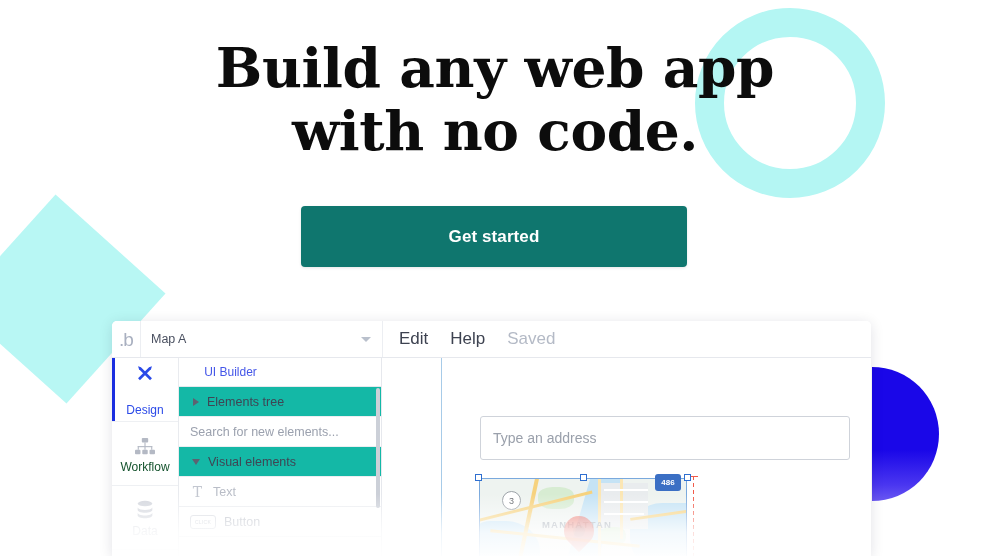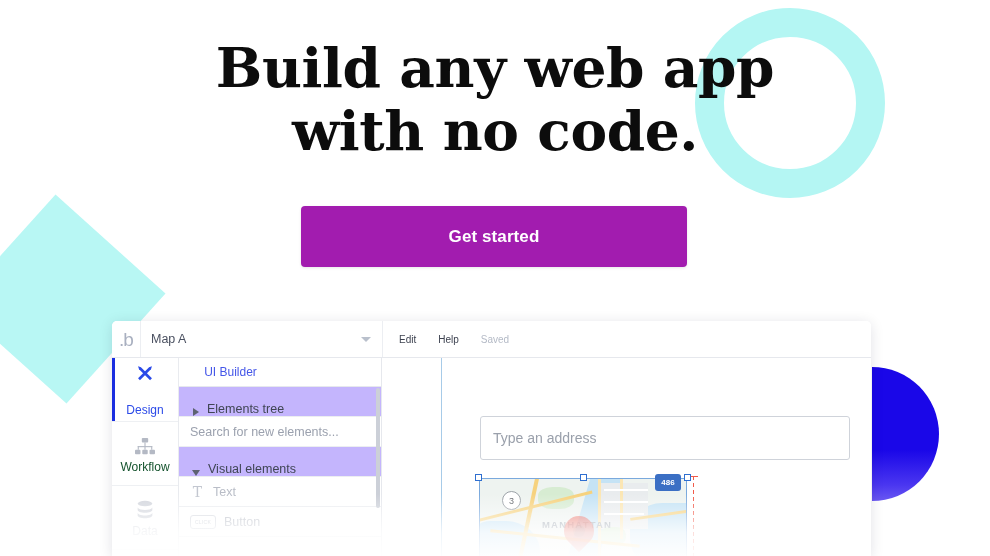--- a/index.html
+++ b/index.html
@@ -79,21 +79,21 @@
     left: 301px;
     top: 206px;
     z-index: 4;
   }
   .cta-button {
     display: block;
     width: 386px;
     height: 61px;
     border: none;
     border-radius: 4px;
-    background: #a21caf;
+    background: #0f766e;
     color: #ffffff;
     font-family: "Liberation Sans", sans-serif;
     font-weight: 700;
     font-size: 17px;
     letter-spacing: 0.1px;
     cursor: pointer;
     box-shadow: 0 1px 3px rgba(0,0,0,0.10);
   }
 
   
@@ -167,21 +167,21 @@
     width: 0; height: 0;
     border-left: 5px solid transparent;
     border-right: 5px solid transparent;
     border-top: 5px solid #b9c0cc;
   }
   .tb-menu {
     display: flex;
     align-items: center;
     gap: 22px;
     padding: 0 16px;
-    font-size: 10px;
+    font-size: 17px;
   }
   .tb-menu .mi { color: #3d4250; }
   .tb-menu .mi.muted { color: #b4bac6; }
 
   
   .mock-body {
     display: flex;
     height: 199px;
     position: relative;
   }
@@ -248,21 +248,21 @@
     height: 30px;
     display: flex;
     align-items: center;
     gap: 8px;
     padding: 0 11px;
     box-sizing: border-box;
     border-bottom: 1px solid #eceef1;
     font-size: 12.5px;
     color: #3f4554;
   }
-  .prow.shaded { background: #c4b5fd; align-items: flex-end; }
+  .prow.shaded { background: #14b8a6; }
   .prow.search { color: #9ba1ae; }
   .prow.faded  { color: #b9bdc7; }
   .tri-right {
     width: 0; height: 0;
     border-top: 4px solid transparent;
     border-bottom: 4px solid transparent;
     border-left: 6px solid #5d6271;
     margin-left: 3px;
   }
   .tri-down {

